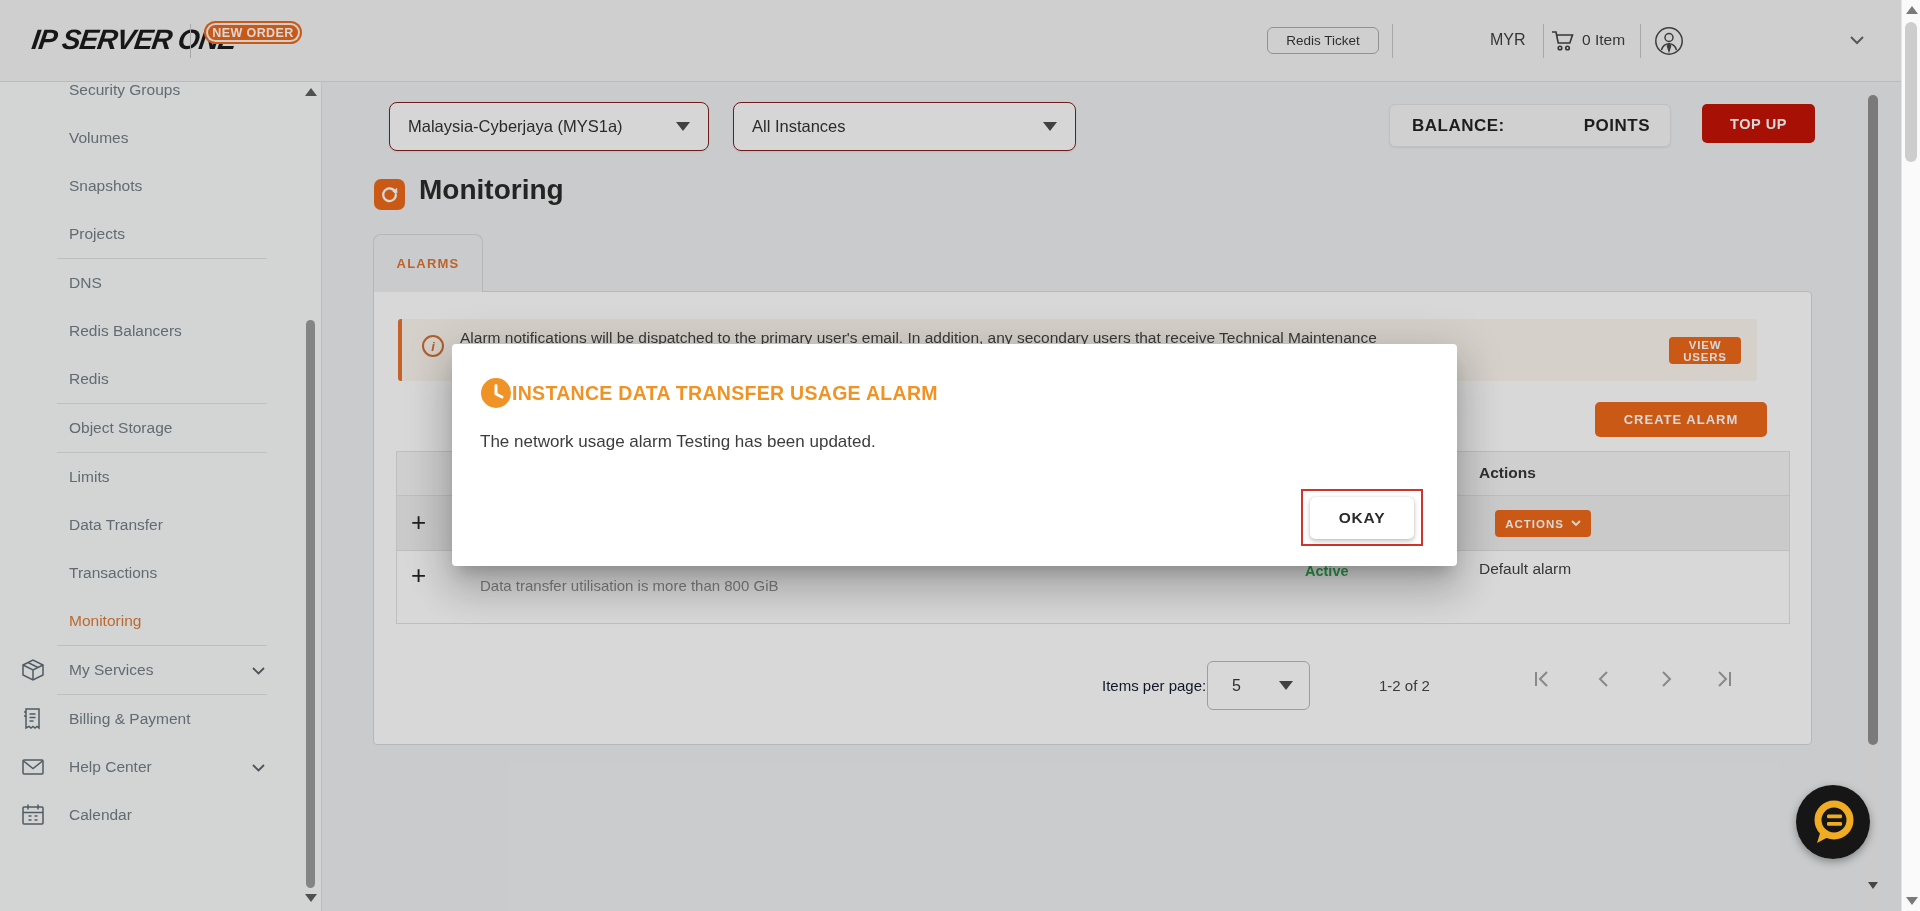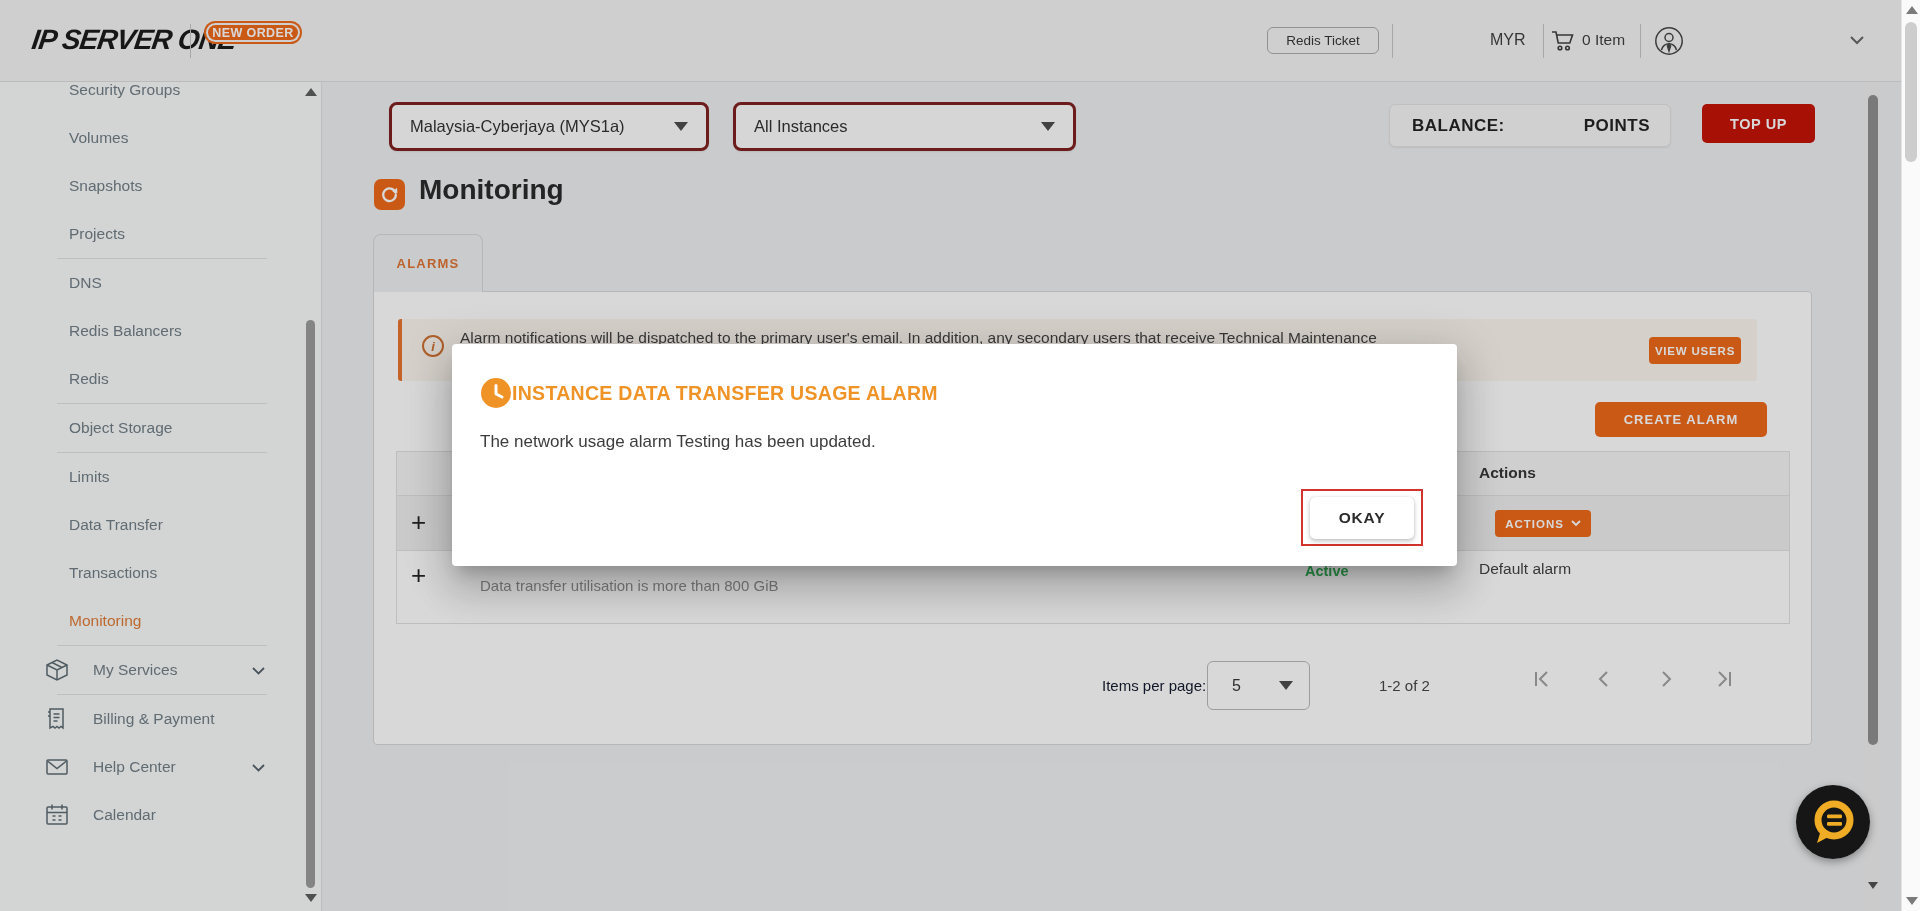--- a/index.html
+++ b/index.html
@@ -27,36 +27,36 @@
   .hdr-txt { position:absolute; top:31px; font-size:16px; color:#3c3c3c; }
   .cart-count { position:absolute; left:1582px; top:31px; font-size:15.5px; color:#3c3c3c; }
 
   
   .sidebar { position:absolute; left:0; top:82px; width:322px; height:829px;
     background:#f9fafa; border-right:1px solid #e0e0e0; overflow:hidden; z-index:5; }
   .side-list { margin-top:-16px; }
   .side-item { height:48px; display:flex; align-items:center; font-size:15.5px;
     color:#6f7d85; cursor:pointer; position:relative; }
   .side-item.sub { padding-left:69px; }
-  .side-item.top { padding-left:44px; }
+  .side-item.top { padding-left:20px; }
   .side-item.top .s-icon { width:26px; height:26px; margin-right:23px; flex:0 0 26px; }
   .side-item.active { color:#DF7A33; }
   .side-divider { height:1px; background:#e1e1e1; margin:0 54px 0 57px; }
   .side-chevron { position:absolute; right:56px; top:21px; }
 
   .side-scroll-track { position:absolute; right:4px; top:0; width:13px; height:829px; }
   .side-scroll-thumb { position:absolute; right:2px; top:238px; width:9px; height:568px;
     background:#9b9b9b; border-radius:5px; }
   .tri-up-sm { width:0; height:0; border-left:6px solid transparent; border-right:6px solid transparent;
     border-bottom:8px solid #5c5c5c; position:absolute; right:0; top:6px; }
   .tri-down-sm { width:0; height:0; border-left:6px solid transparent; border-right:6px solid transparent;
     border-top:8px solid #5c5c5c; position:absolute; right:0; top:812px; }
 
   
-  .dropdown { position:absolute; height:49px; background:#fdfdfd; border:3px solid #7f1d1d;
+  .dropdown { position:absolute; height:49px; background:#fdfdfd; border:1px solid #7f1d1d;
     border-radius:8px; box-shadow:0 1px 2px rgba(0,0,0,.08); display:flex; align-items:center;
     font-size:16.5px; color:#2f2f2f; padding:0 18px; cursor:pointer; }
   .dropdown .caret { position:absolute; right:18px; width:0; height:0;
     border-left:7px solid transparent; border-right:7px solid transparent; border-top:9px solid #4a4a4a; }
   .dd-region { left:389px; top:102px; width:320px; }
   .dd-instances { left:733px; top:102px; width:343px; }
 
   .balance-box { position:absolute; left:1389px; top:104px; width:282px; height:43px;
     background:#f6f6f6; border:1px solid #e2e2e2; border-radius:6px;
     box-shadow:0 1px 2px rgba(0,0,0,.07); display:flex; align-items:center;
@@ -78,21 +78,21 @@
   .card { position:absolute; left:373px; top:291px; width:1439px; height:454px;
     background:#fff; border:1px solid #d8d8d8; border-radius:0 4px 4px 4px; z-index:2; }
 
   .notice { position:absolute; left:24px; top:27px; width:1359px; height:62px;
     background:#fcf6ef; border-left:4px solid #E8722B; border-radius:3px; }
   .info-icon { position:absolute; left:20px; top:16px; width:22px; height:22px;
     border:2px solid #CE6E2E; border-radius:50%; color:#CE6E2E; font-size:13px; font-weight:bold;
     display:flex; align-items:center; justify-content:center; font-style:italic; }
   .notice-text { position:absolute; left:58px; top:9px; right:130px; font-size:15.5px;
     color:#3f3f3f; white-space:nowrap; overflow:hidden; line-height:20px; }
-  .btn-viewusers { position:absolute; right:16px; top:18px; width:92px; height:27px;
+  .btn-viewusers { position:absolute; right:16px; top:18px; width:72px; height:27px;
     background:#EE6716; border:none; border-radius:4px; color:#fff; font-size:11.5px;
     font-weight:bold; letter-spacing:.8px; cursor:pointer; }
   .btn-createalarm { position:absolute; left:1221px; top:110px; width:172px; height:35px;
     background:#EE6716; border:none; border-radius:5px; color:#fff; font-size:13px;
     font-weight:bold; letter-spacing:1px; cursor:pointer; }
 
   
   .alarm-table { position:absolute; left:22px; top:159px; width:1394px; height:173px;
     border:1px solid #e0e0e0; }
   .t-header { height:44px; background:#f5f5f5; border-bottom:1px solid #e0e0e0; position:relative; }

